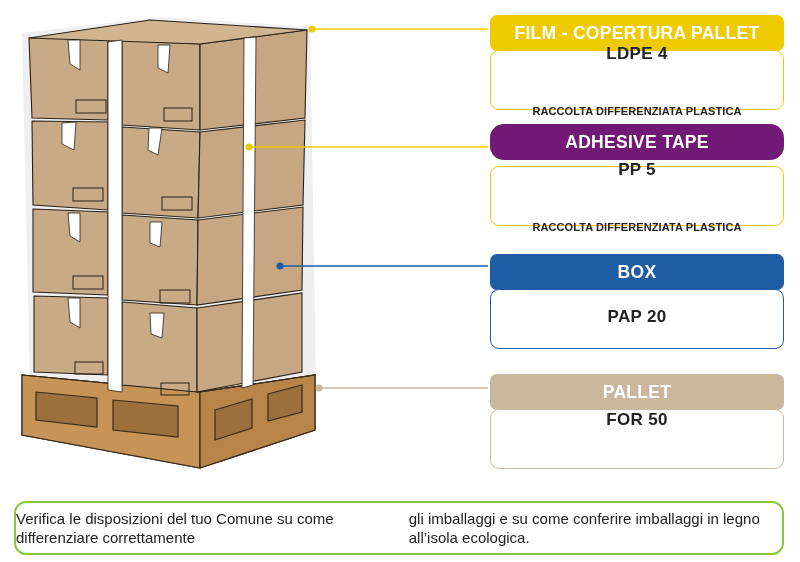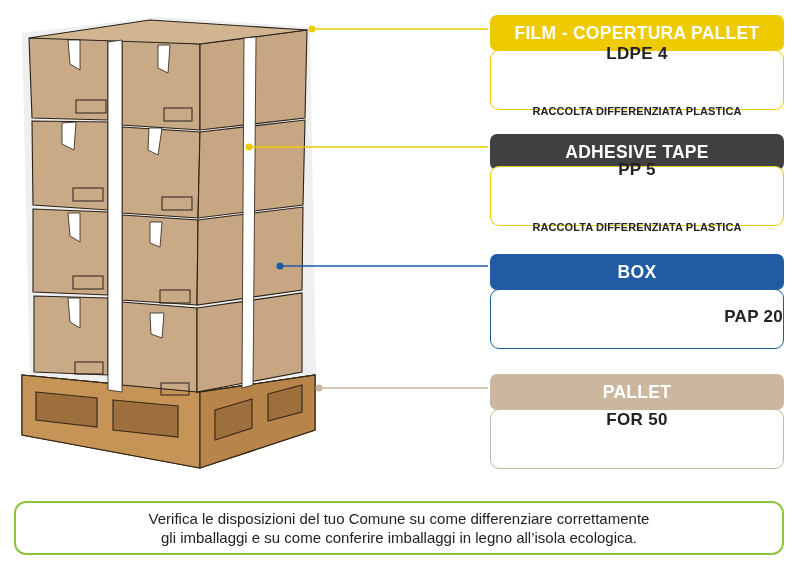--- a/index.html
+++ b/index.html
@@ -15,21 +15,21 @@
     border-radius: 9px; border: 1.5px solid; background: #fff;
     display: flex; flex-direction: column; align-items: center; justify-content: center;
     color: #222;
     gap: 36px;
   }
   .info-code { font-weight: bold; font-size: 17px; margin-bottom: 5px; letter-spacing: 0.3px; }
   .info-desc { font-weight: bold; font-size: 11px; letter-spacing: 0.1px; }
   #note {
     position: absolute; left: 14px; top: 501px; width: 766px; height: 50px;
     border: 2px solid #8cc63f; border-radius: 12px;
-    display: flex; flex-direction: column; align-items: center; justify-content: center;
+    display: flex; flex-direction: row; align-items: center; justify-content: center;
     font-size: 15px; color: #222; line-height: 19px;
   }
 </style>
 </head>
 <body>
 
 <svg id="illustration" viewBox="0 0 800 490" xmlns="http://www.w3.org/2000/svg">
 
   <polygon points="22,33 160,17 310,27 316,380 30,385" fill="#efefef"></polygon>
 
@@ -109,28 +109,28 @@
     <circle cx="319" cy="388" r="3.5" fill="#cab79e"></circle>
   </g>
 </svg>
 
 <div class="header-pill" style="top:15px;background:#eecb00;">FILM - COPERTURA PALLET</div>
 <div class="info-box" style="top:50px;border-color:#eecb00;">
   <div class="info-code">LDPE 4</div>
   <div class="info-desc">RACCOLTA DIFFERENZIATA PLASTICA</div>
 </div>
 
-<div class="header-pill" style="top:134px;background:#404040;">ADHESIVE TAPE</div>
+<div class="header-pill" style="top:124px;background:#701a75;border-radius:14px;">ADHESIVE TAPE</div>
 <div class="info-box" style="top:166px;border-color:#eecb00;">
   <div class="info-code">PP 5</div>
   <div class="info-desc">RACCOLTA DIFFERENZIATA PLASTICA</div>
 </div>
 
 <div class="header-pill" style="top:254px;background:#1f5ca4;">BOX</div>
-<div class="info-box" style="top:289px;border-color:#1f5ca4;align-items:flex-end;">
+<div class="info-box" style="top:289px;border-color:#1f5ca4;">
   <div class="info-code">PAP 20</div>
 </div>
 
 <div class="header-pill" style="top:374px;background:#cab79e;">PALLET</div>
 <div class="info-box" style="top:409px;border-color:#cab79e;justify-content:space-between;">
   <div class="info-code">FOR 50</div>
 </div>
 
 <div id="note">
   <div>Verifica le disposizioni del tuo Comune  su come differenziare correttamente</div>

